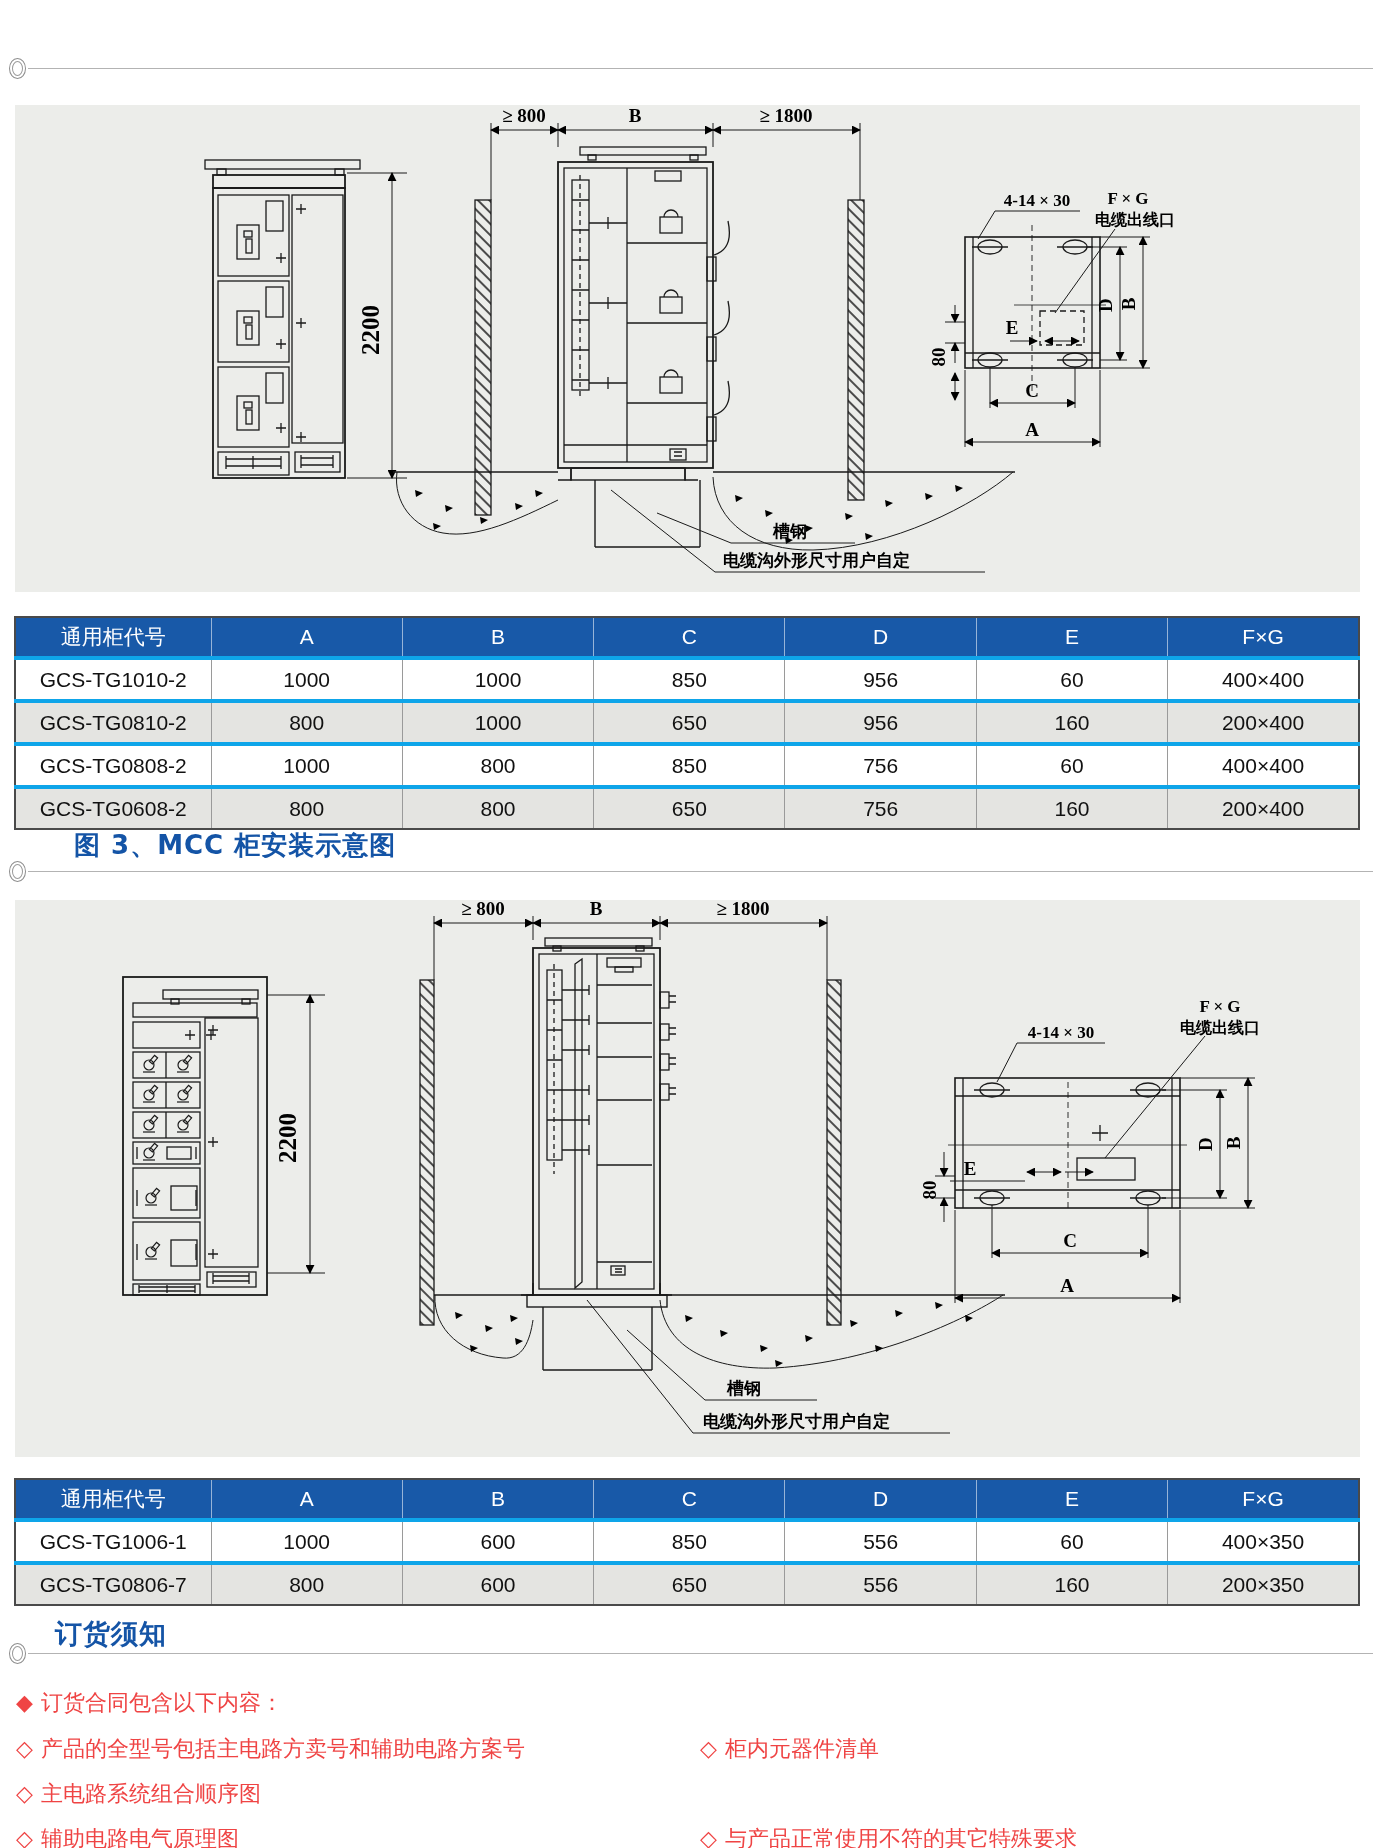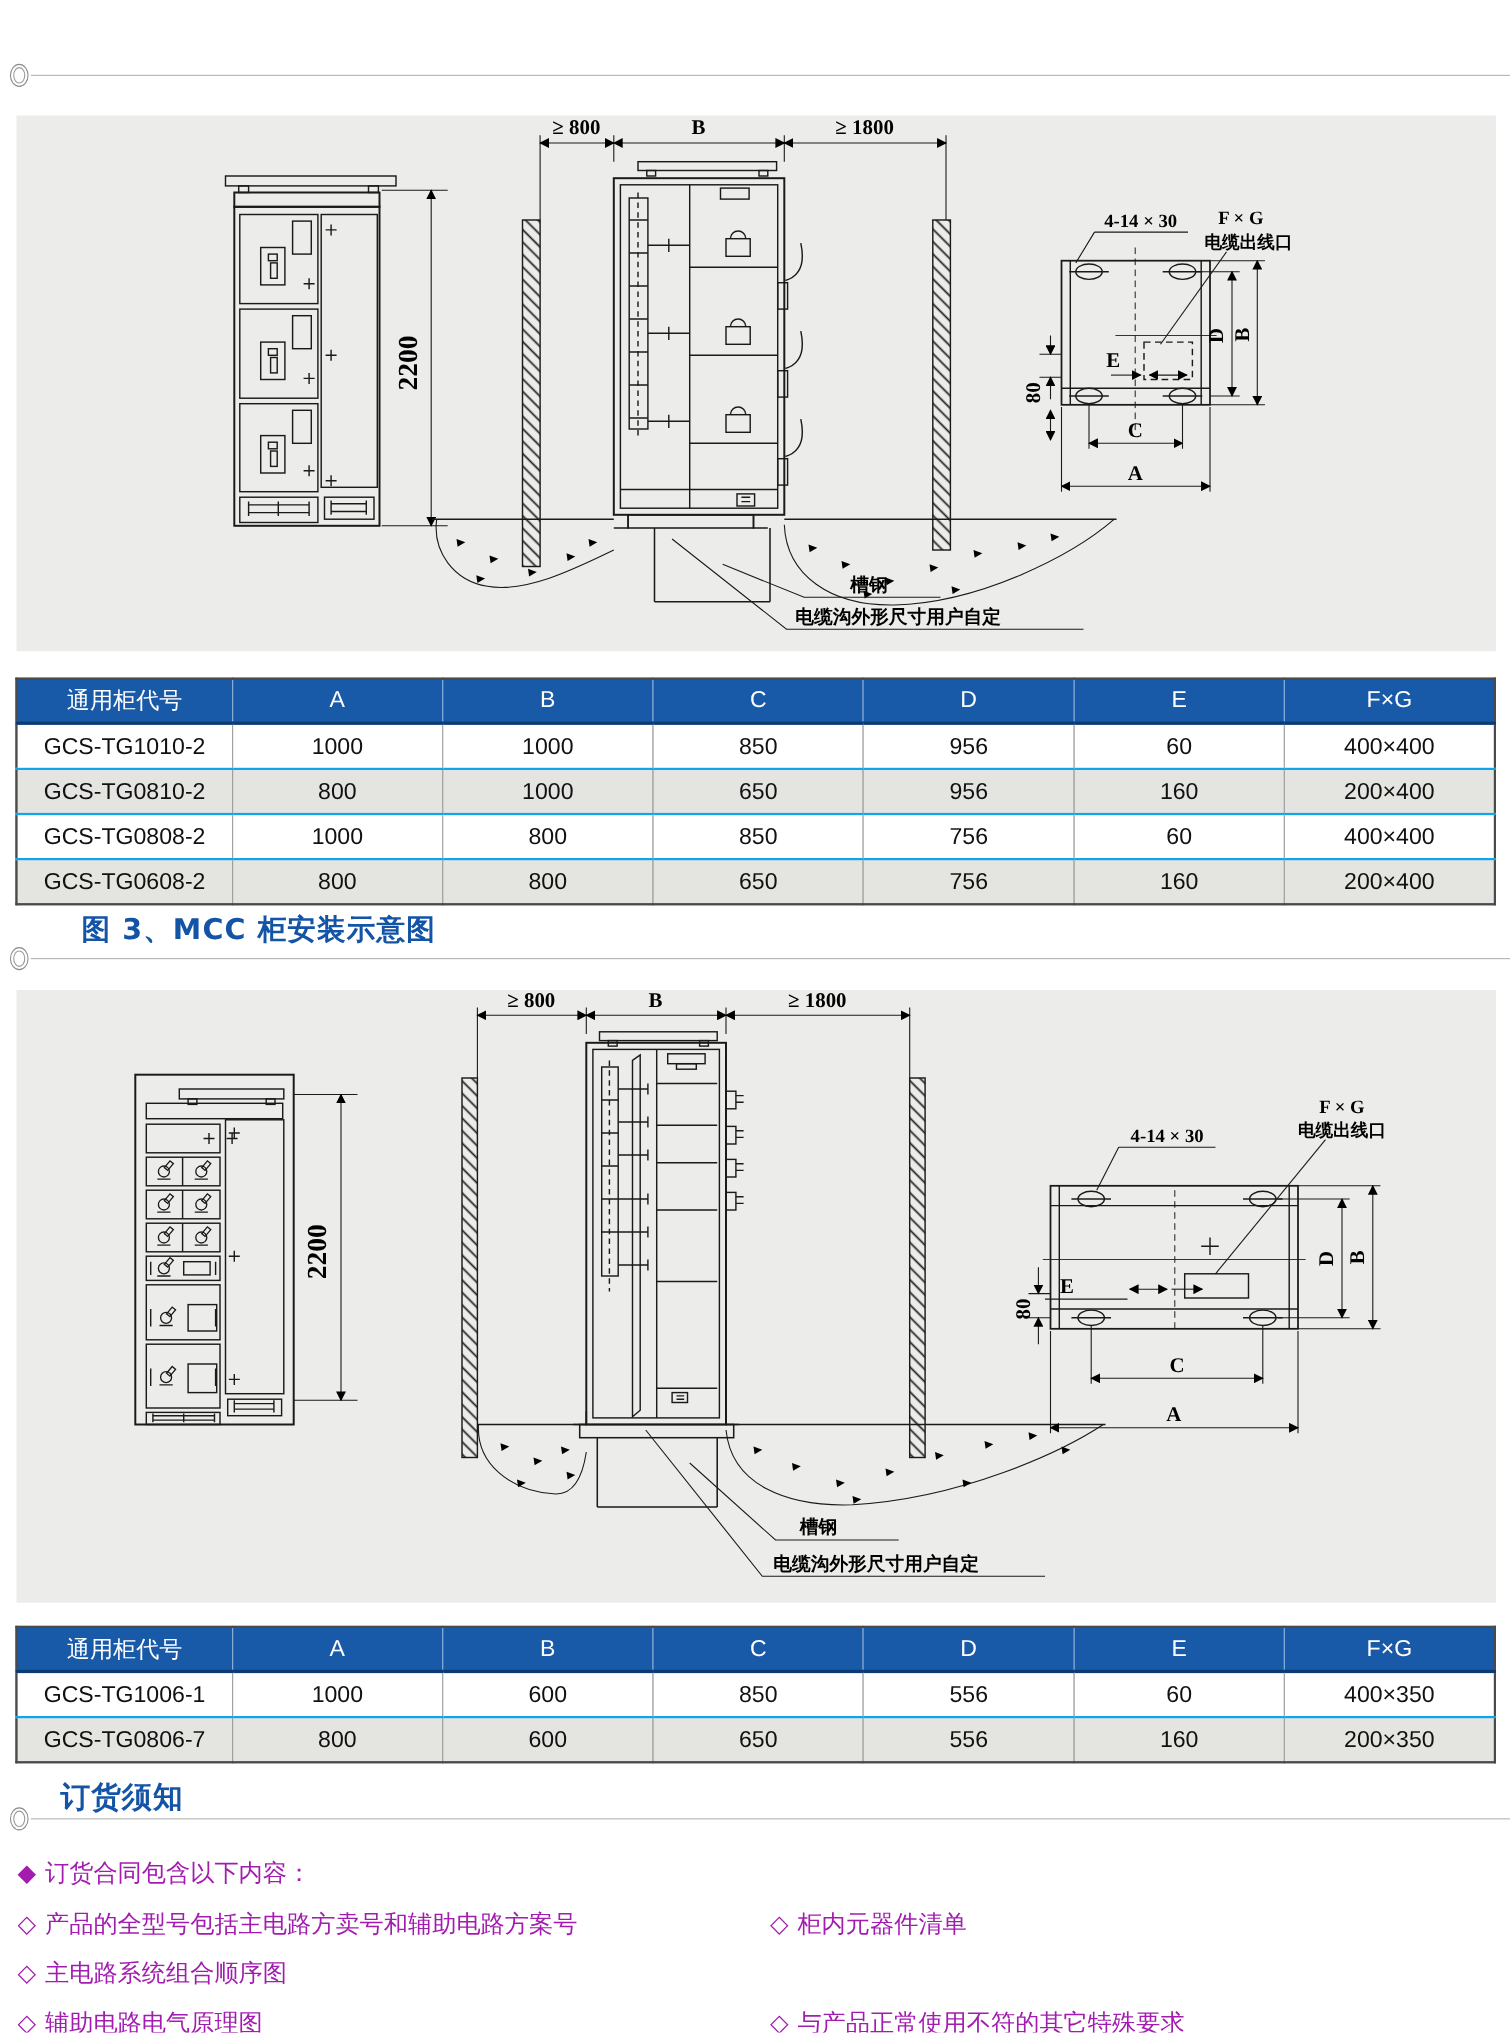--- a/index.html
+++ b/index.html
@@ -12,25 +12,25 @@
   .orn-circle{position:absolute;left:9px;top:0;width:15px;height:19px;border:1.5px solid #8d8d8d;
               border-radius:50%;background:#fff;}
   .orn-circle:after{content:"";position:absolute;left:2px;top:2px;right:2px;bottom:2px;
               border:1.5px solid #9a9a9a;border-radius:50%;}
   .panel{position:absolute;left:15px;width:1345px;background:#ECEDEA;}
   .dtable{position:absolute;left:14px;width:1346px;border-collapse:collapse;table-layout:fixed;
           font-size:21px;border:2px solid #4a4a4a;background:#0ea5e9;}
   .dtable th{background:#1859A8;color:#fff;font-weight:normal;height:36px;
              border-bottom:3px solid #0C3B74;border-right:1px solid rgba(255,255,255,.55);}
   .dtable th:last-child{border-right:none;}
-  .dtable td{text-align:center;height:37px;border-top:2px solid #0ea5e9;border-right:1px solid #9a9a9a;
+  .dtable td{text-align:center;height:37px;border-top:4px solid #0ea5e9;border-right:1px solid #9a9a9a;
              color:#111;background:#fff;}
   .dtable td:last-child{border-right:none;}
   .dtable tbody tr:nth-child(even) td{background:#E4E4E1;}
-  .note-line{position:absolute;font-size:22px;color:#a21caf;white-space:nowrap;}
+  .note-line{position:absolute;font-size:22px;color:#ef4444;white-space:nowrap;}
   .note-line .b{margin-right:8px;}
   svg text{fill:#000;}
   .dimt{font-family:"Liberation Serif",serif;font-weight:bold;font-size:19px;}
   .dimbig{font-family:"Liberation Serif",serif;font-weight:bold;font-size:25px;}
   .cnl{font-family:"DejaVu Sans",sans-serif;font-weight:bold;font-size:17px;}
 </style>
 </head>
 <body>
 
 <div class="page">

